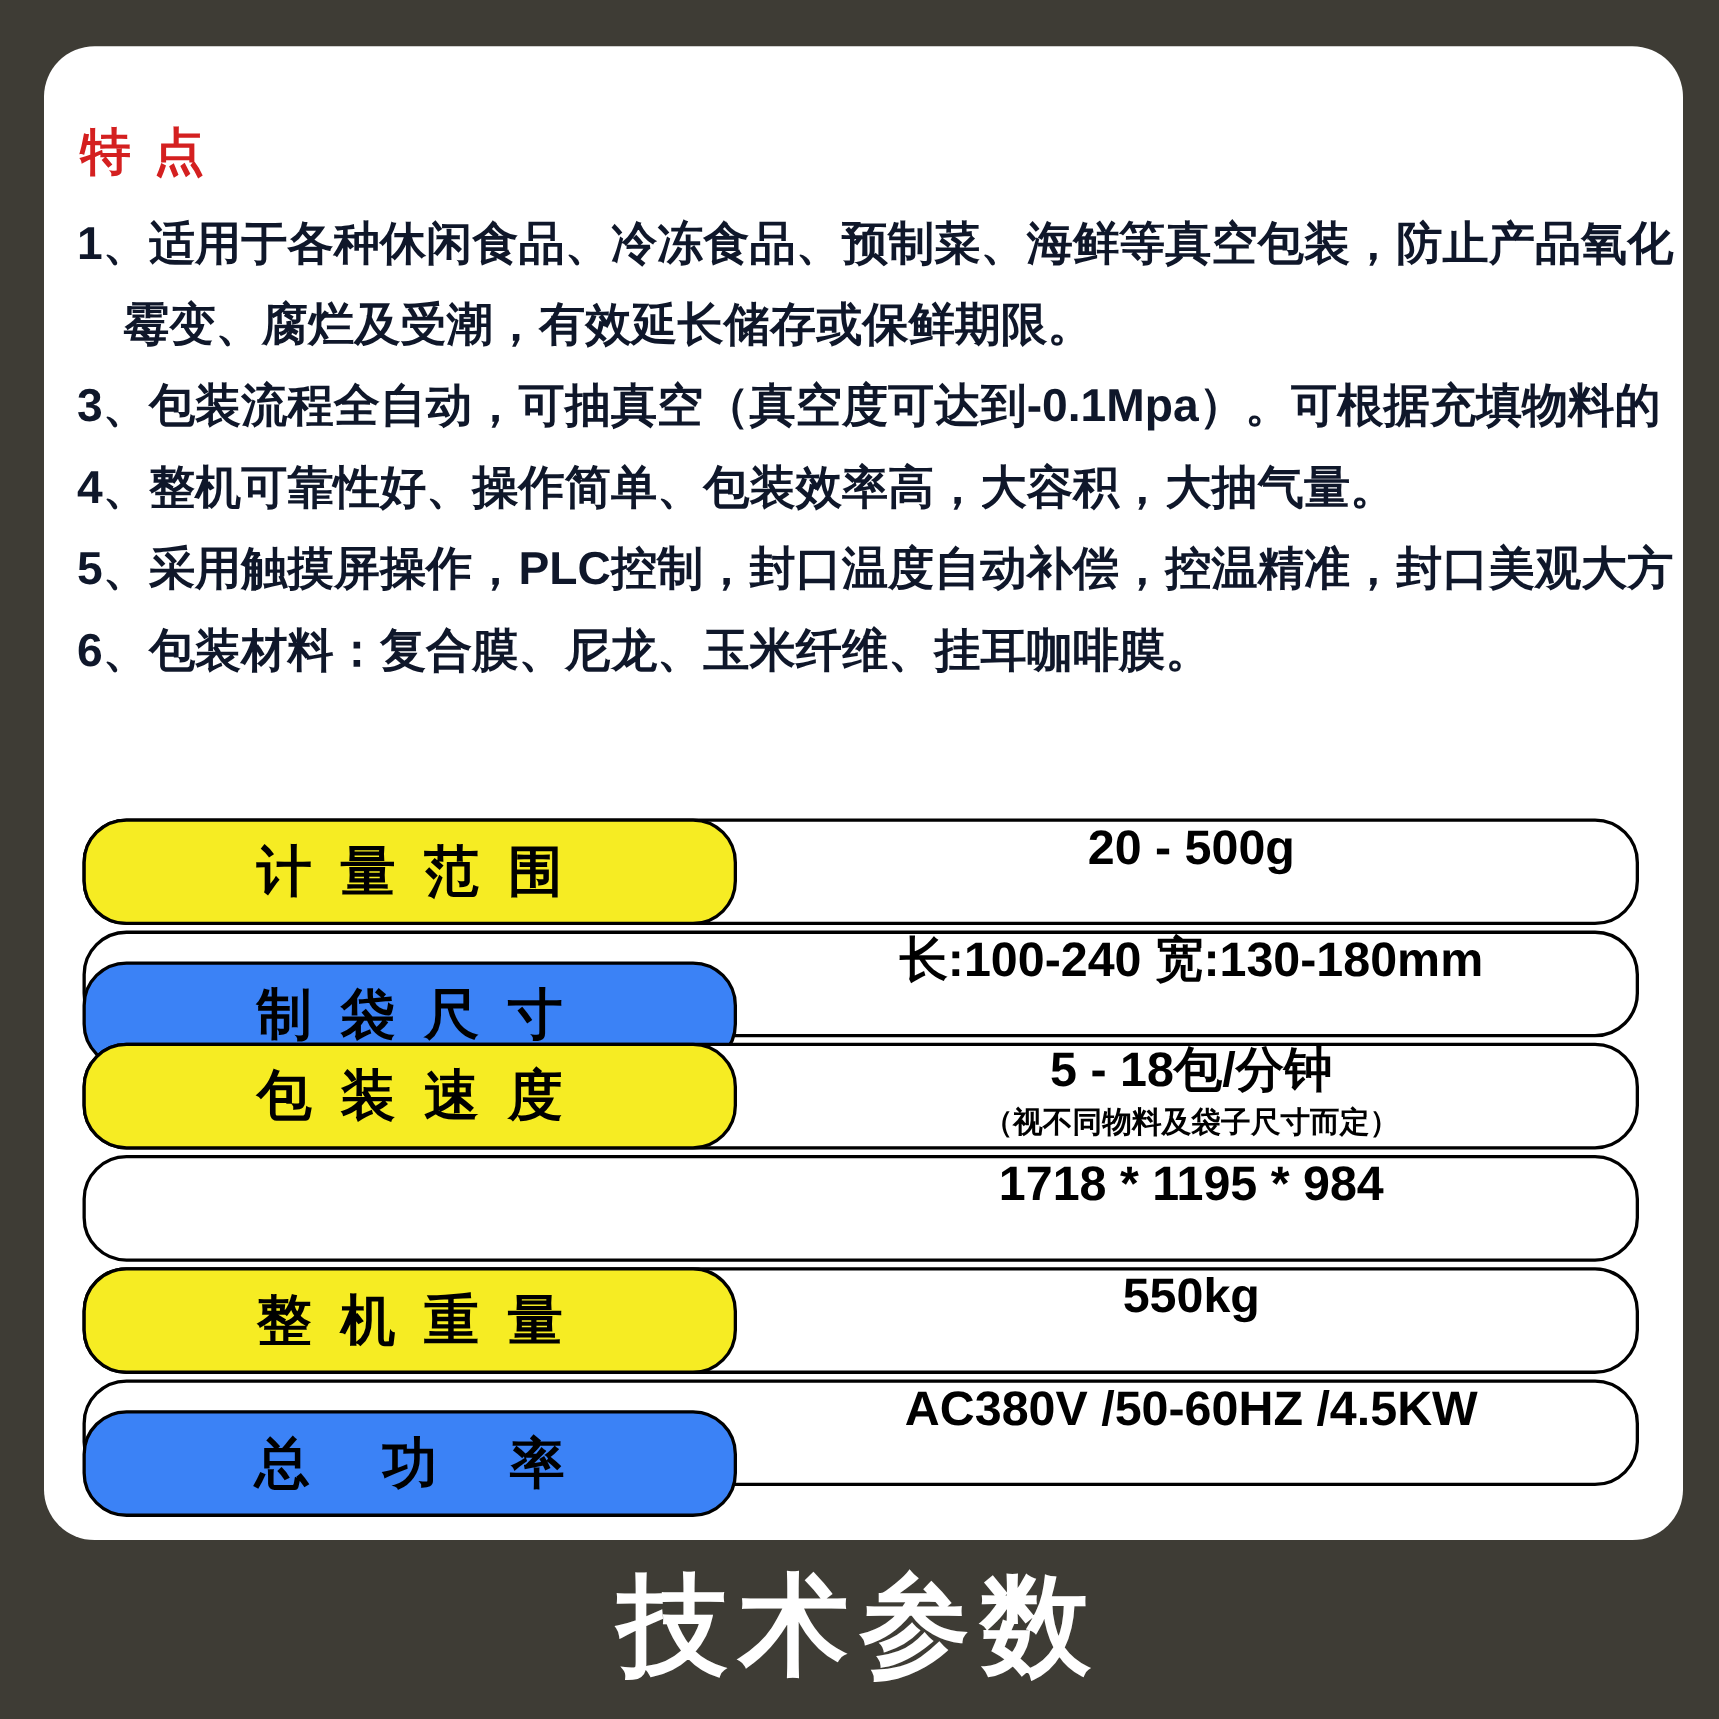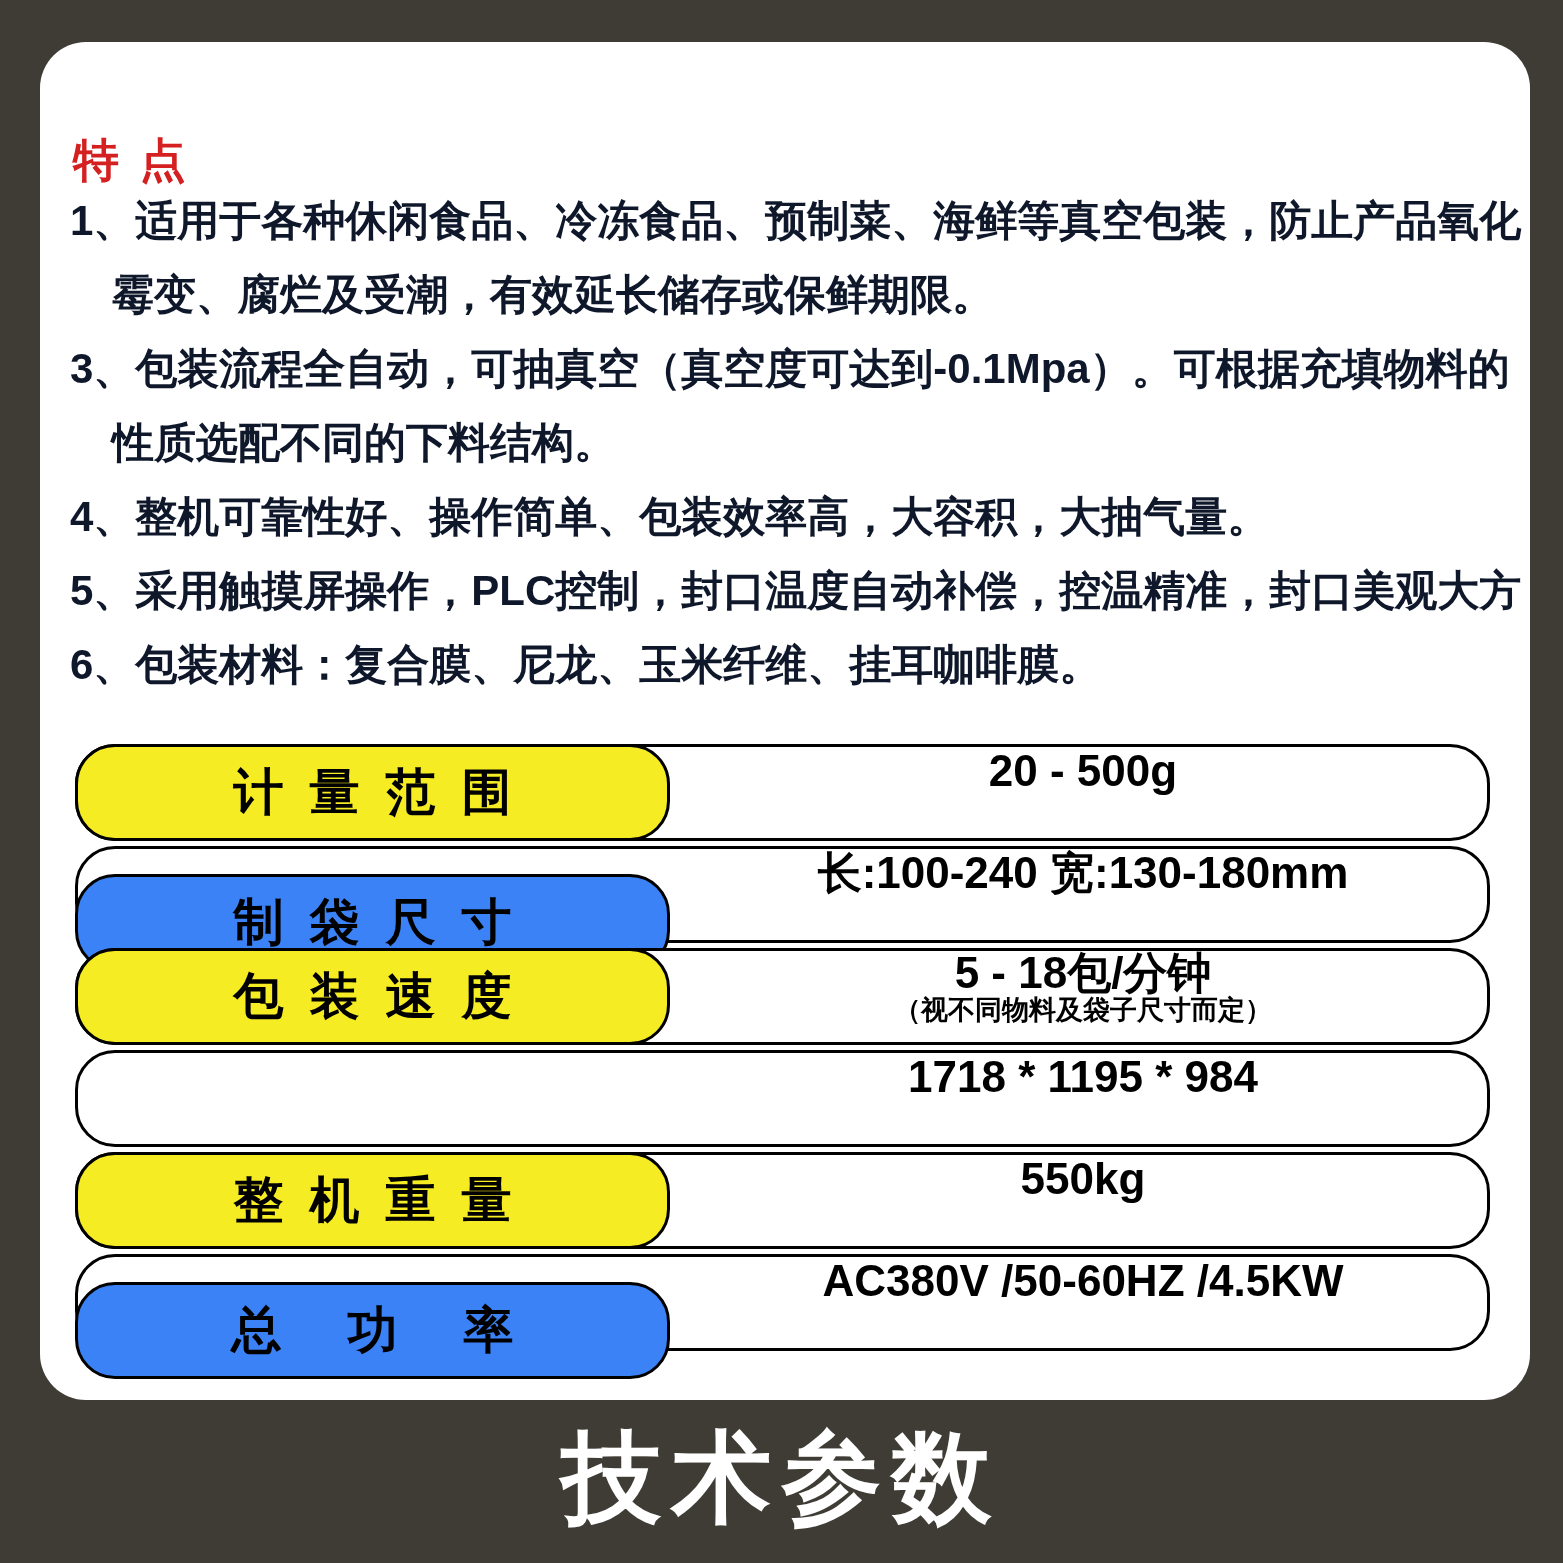--- a/index.html
+++ b/index.html
@@ -9,21 +9,21 @@
     font-family:"Liberation Sans","DejaVu Sans",sans-serif;
     position:relative;overflow:hidden;
   }
   .card{
     position:absolute;left:40px;top:42px;width:1490px;height:1358px;
     background:#FFFFFF;border-radius:46px;overflow:hidden;
   }
   .features-heading{
     position:absolute;left:33px;top:66px;
     font-size:46px;font-weight:700;color:#D42020;
-    letter-spacing:4px;white-space:pre;margin-top:22px;
+    letter-spacing:4px;white-space:pre;
   }
   .features{
     position:absolute;left:30px;top:142px;width:1450px;
   }
   .f-line{
     font-size:42px;font-weight:700;color:#0f172a;
     line-height:74px;white-space:nowrap;letter-spacing:0px;
   }
   .f-line.indent{padding-left:42px;}
   .spec-table{
@@ -44,40 +44,39 @@
   }
   .t-label.yellow{background:#F6EC23;}
   .t-label.gray{background:#3b82f6;margin-top:28px;}
   .t-value{
     position:absolute;left:595px;top:0;width:820px;height:97px;
     display:flex;flex-direction:column;align-items:center;
     font-size:44px;font-weight:700;color:#000000;white-space:nowrap;
   }
   .t-value .main{line-height:48px;}
   .t-value .main.small{font-size:44px;line-height:44px;}
-  .t-value .note{font-size:27px;font-weight:700;line-height:30px;}
+  .t-value .note{font-size:27px;font-weight:700;line-height:30px;margin-top:10px;}
   .page-title{
     position:absolute;left:0;top:1412px;width:1563px;
     text-align:center;font-size:100px;font-weight:700;color:#FFFFFF;
     letter-spacing:10px;
     font-family:Liberation Mono, monospace;
   }
 </style>
 </head>
 <body>
 
 <div class="card">
 
   <div class="features-heading">特 点</div>
 
   <div class="features">
     <div class="f-line">1、适用于各种休闲食品、冷冻食品、预制菜、海鲜等真空包装，防止产品氧化</div>
     <div class="f-line indent">霉变、腐烂及受潮，有效延长储存或保鲜期限。</div>
     <div class="f-line">3、包装流程全自动，可抽真空（真空度可达到-0.1Mpa）。可根据充填物料的</div>
-    <div class="f-line indent">性质选配不同的下料结构。</div>
     <div class="f-line">4、整机可靠性好、操作简单、包装效率高，大容积，大抽气量。</div>
     <div class="f-line">5、采用触摸屏操作，PLC控制，封口温度自动补偿，控温精准，封口美观大方</div>
     <div class="f-line">6、包装材料：复合膜、尼龙、玉米纤维、挂耳咖啡膜。</div>
   </div>
 
   <div class="spec-table">
 
     <div class="t-row">
       <div class="t-value-box">
         <div class="t-value">

